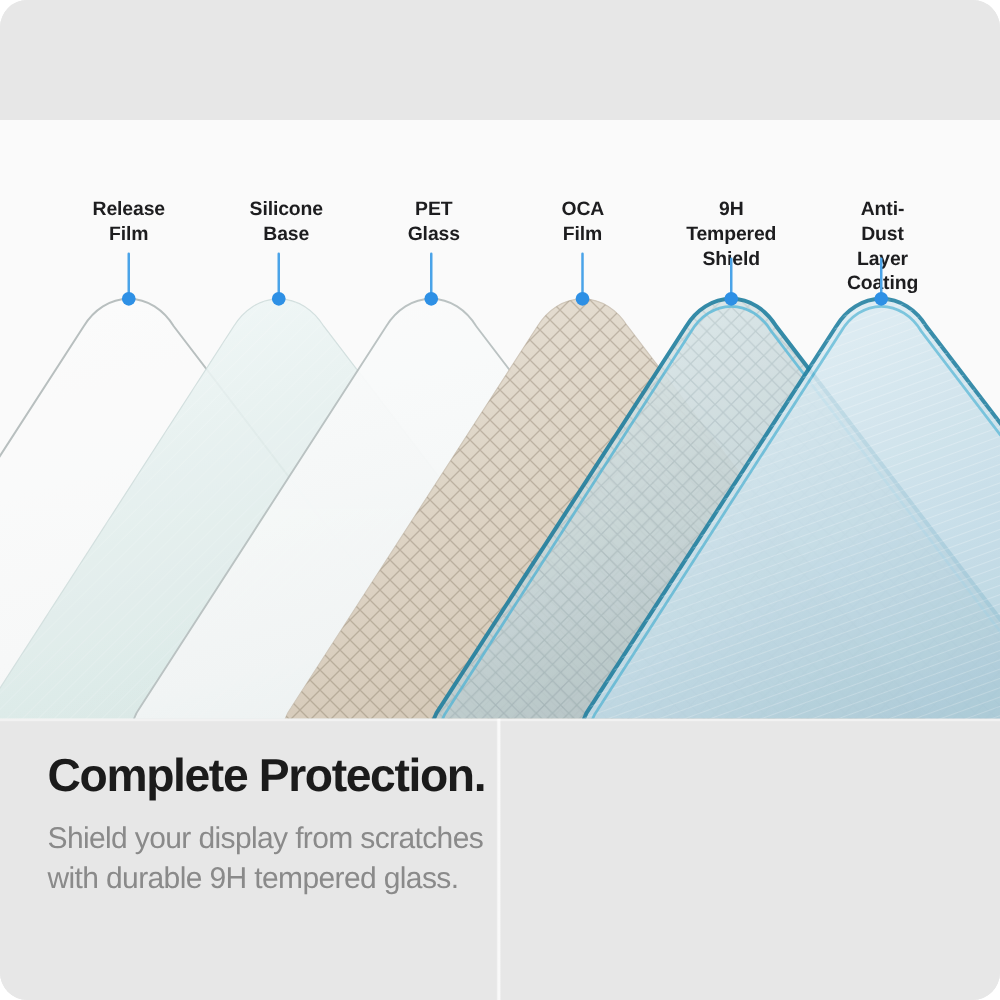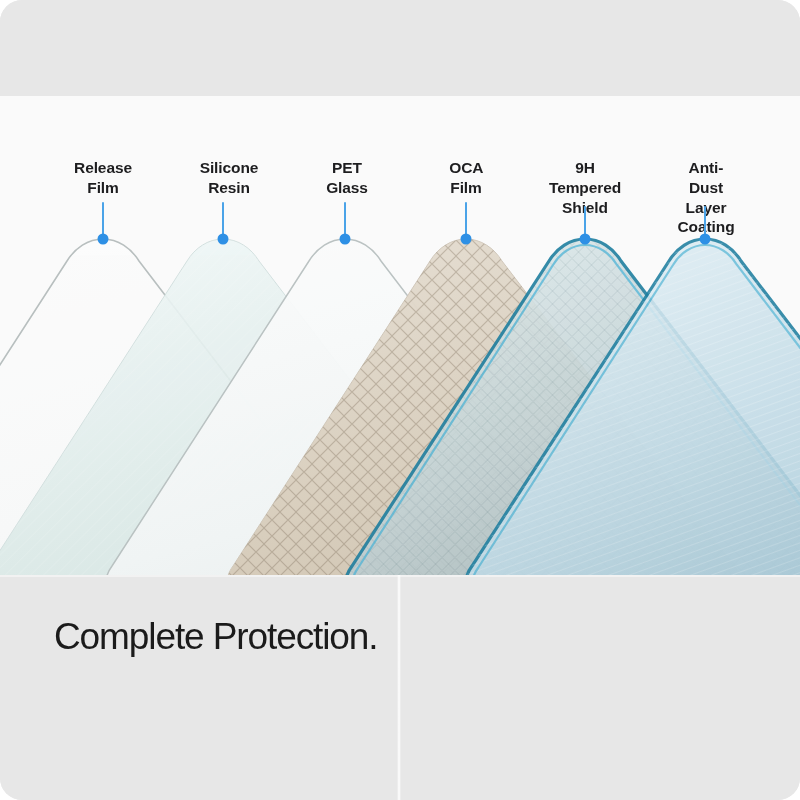--- a/index.html
+++ b/index.html
@@ -99,23 +99,23 @@
   }
 
   
   .copy {
     position: absolute;
     left: 38px;
     top: 600px;
     width: 600px;
   }
   .headline {
-    margin: 16px;
+    margin: 0;
     font-size: 37px;
-    font-weight: 400;
+    font-weight: 700;
     color: #1b1b1b;
     letter-spacing: -1.1px;
     line-height: 1.12;
   }
   .subcopy {
     margin: 14px 0 0 0;
     font-size: 24px;
     font-weight: 400;
     color: #8a8a8a;
     letter-spacing: -0.5px;
@@ -328,21 +328,21 @@
 
   <div class="callouts">
 
     <div class="callout">
       <div class="label" style="left:103px; top:158px;">Release Film</div>
       <div class="stem" style="left:103px; top:202px; height:37px;"></div>
       <div class="dot" style="left:103px; top:239px;"></div>
     </div>
 
     <div class="callout">
-      <div class="label" style="left:229px; top:158px;">Silicone Resin</div>
+      <div class="label" style="left:229px; top:158px;">Silicone Base</div>
       <div class="stem" style="left:223px; top:202px; height:37px;"></div>
       <div class="dot" style="left:223px; top:239px;"></div>
     </div>
 
     <div class="callout">
       <div class="label" style="left:347px; top:158px;">PET Glass</div>
       <div class="stem" style="left:345px; top:202px; height:37px;"></div>
       <div class="dot" style="left:345px; top:239px;"></div>
     </div>
 
@@ -368,15 +368,17 @@
 
   </div>
 
   <div class="band-bottom">
     <div class="seam-top"></div>
     <div class="seam"></div>
   </div>
 
   <div class="copy">
     <h1 class="headline">Complete Protection.</h1>
+    <p class="subcopy">Shield your display from scratches
+with durable 9H tempered glass.</p>
   </div>
 
 </div>
 
 </body></html>

